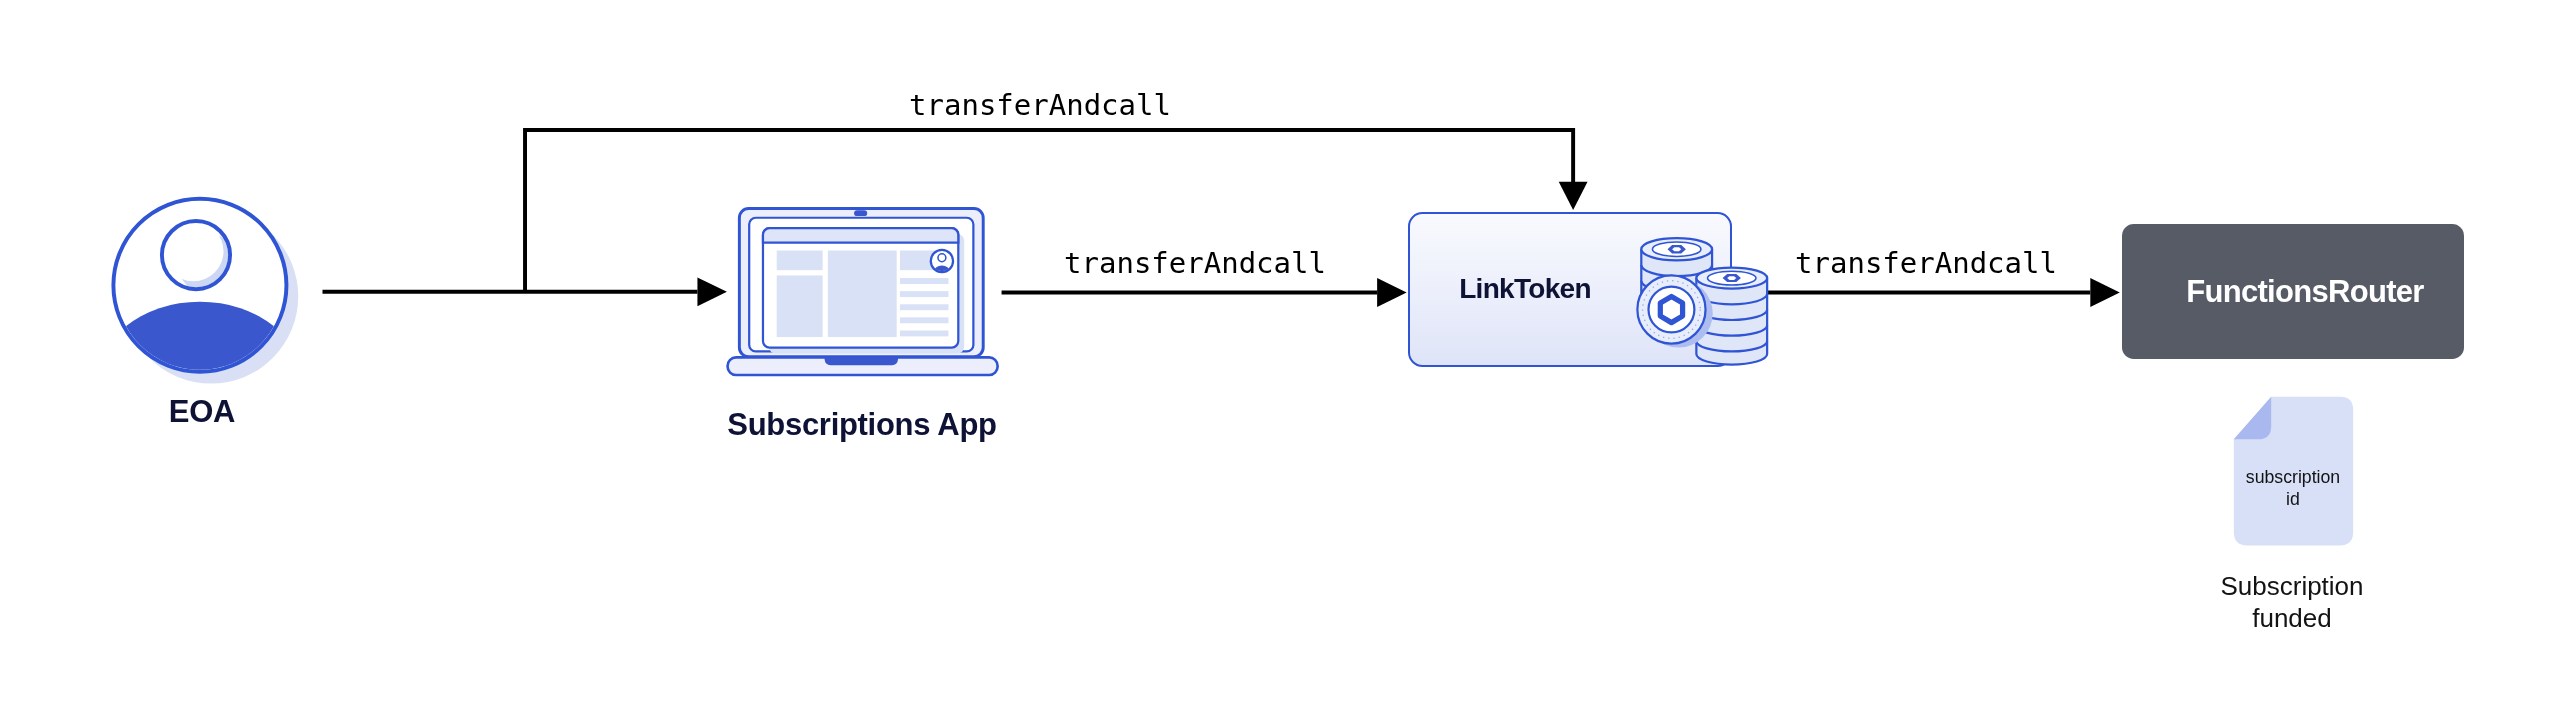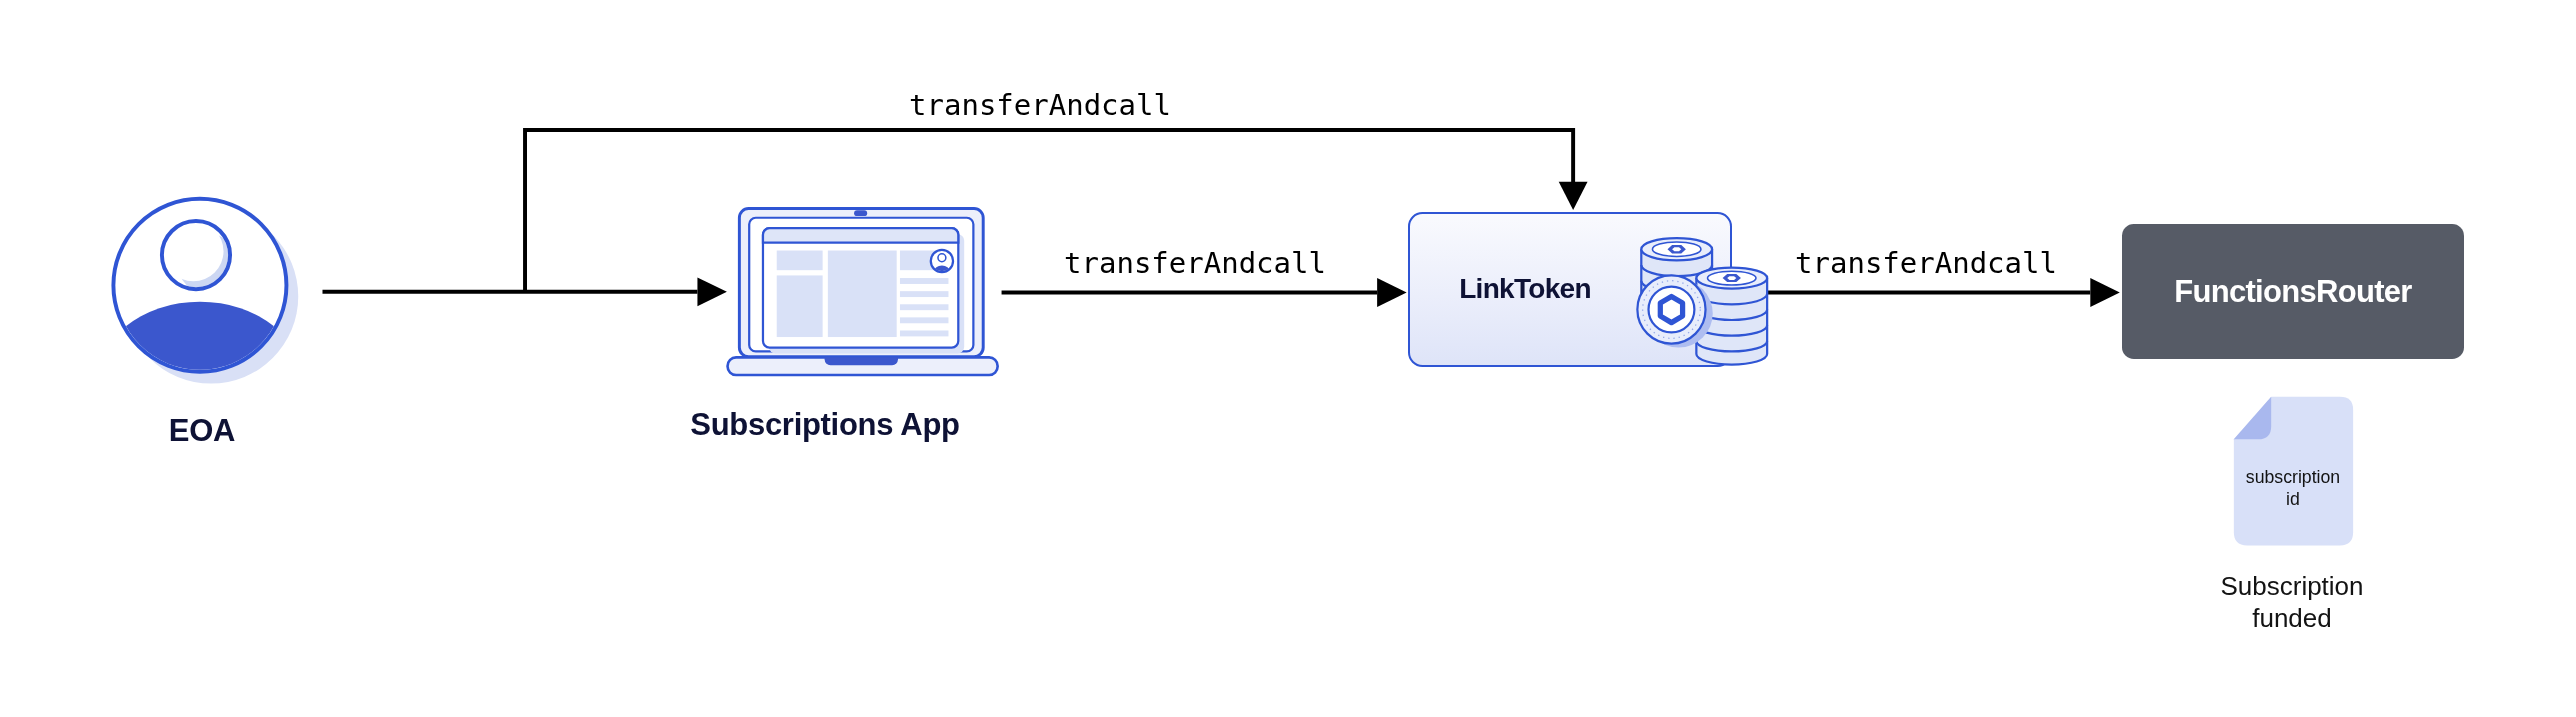--- a/index.html
+++ b/index.html
@@ -67,21 +67,21 @@
   .functionsrouter-box{
     left:2122px; top:224px; width:342px; height:135px;
     background:var(--c-slate);
     border-radius:11.8px;
   }
 
   
   .lab{position:absolute;transform:translate(-50%,-50%);white-space:nowrap;}
   .node-label{font-weight:700;font-size:31px;letter-spacing:-0.3px;color:var(--c-navy);}
   .lt-label{font-weight:700;font-size:28px;letter-spacing:-0.7px;color:var(--c-navy);}
-  .fr-label{font-weight:700;font-size:31px;letter-spacing:-0.7px;color:#ffffff;}
+  .fr-label{font-weight:700;font-size:31px;letter-spacing:-0.7px;color:#ffffff;margin-left:12px;}
   .mono-label{font-family:"DejaVu Sans Mono", monospace;font-size:29px;color:#000;}
   .doc-label{font-size:17.7px;line-height:21.6px;color:#121212;text-align:center;white-space:normal;}
   .caption-label{font-size:26px;line-height:32px;color:#131313;text-align:center;white-space:normal;}
 </style>
 </head>
 <body>
 
 <div class="canvas">
 
   <div class="node-box linktoken-box"></div>
@@ -185,23 +185,23 @@
       <polygon class="f-white" points="2635,424 2638.5,421.2 2645.5,421.2 2649,424 2645.5,426.8 2638.5,426.8"></polygon>
 
       <circle class="f-coinShadow" cx="2561" cy="478" r="52"></circle>
       <circle class="f-coinTop s-blue sw3" cx="2550" cy="472" r="52"></circle>
       <circle class="s-dot" cx="2550" cy="472" r="44"></circle>
       <circle class="f-white s-blue sw3" cx="2550" cy="472" r="35"></circle>
       <polygon class="s-blue swHex" points="2550,452 2567,462 2567,482 2550,492 2533,482 2533,462"></polygon>
     </g>
   </svg>
 
-  <div class="lab node-label" style="left:202px;top:431px;">EOA</div>
-
-  <div class="lab node-label" style="left:825px;top:425px;">Subscriptions App</div>
+  <div class="lab node-label" style="left:202px;top:412px;">EOA</div>
+
+  <div class="lab node-label" style="left:862px;top:425px;">Subscriptions App</div>
 
   <div class="lab lt-label" style="left:1525px;top:289px;">LinkToken</div>
 
   <div class="lab fr-label" style="left:2293px;top:292px;">FunctionsRouter</div>
 
   <div class="lab mono-label" style="left:1040px;top:105px;">transferAndcall</div>
 
   <div class="lab mono-label" style="left:1195px;top:263px;">transferAndcall</div>
 
   <div class="lab mono-label" style="left:1926px;top:263px;">transferAndcall</div>

